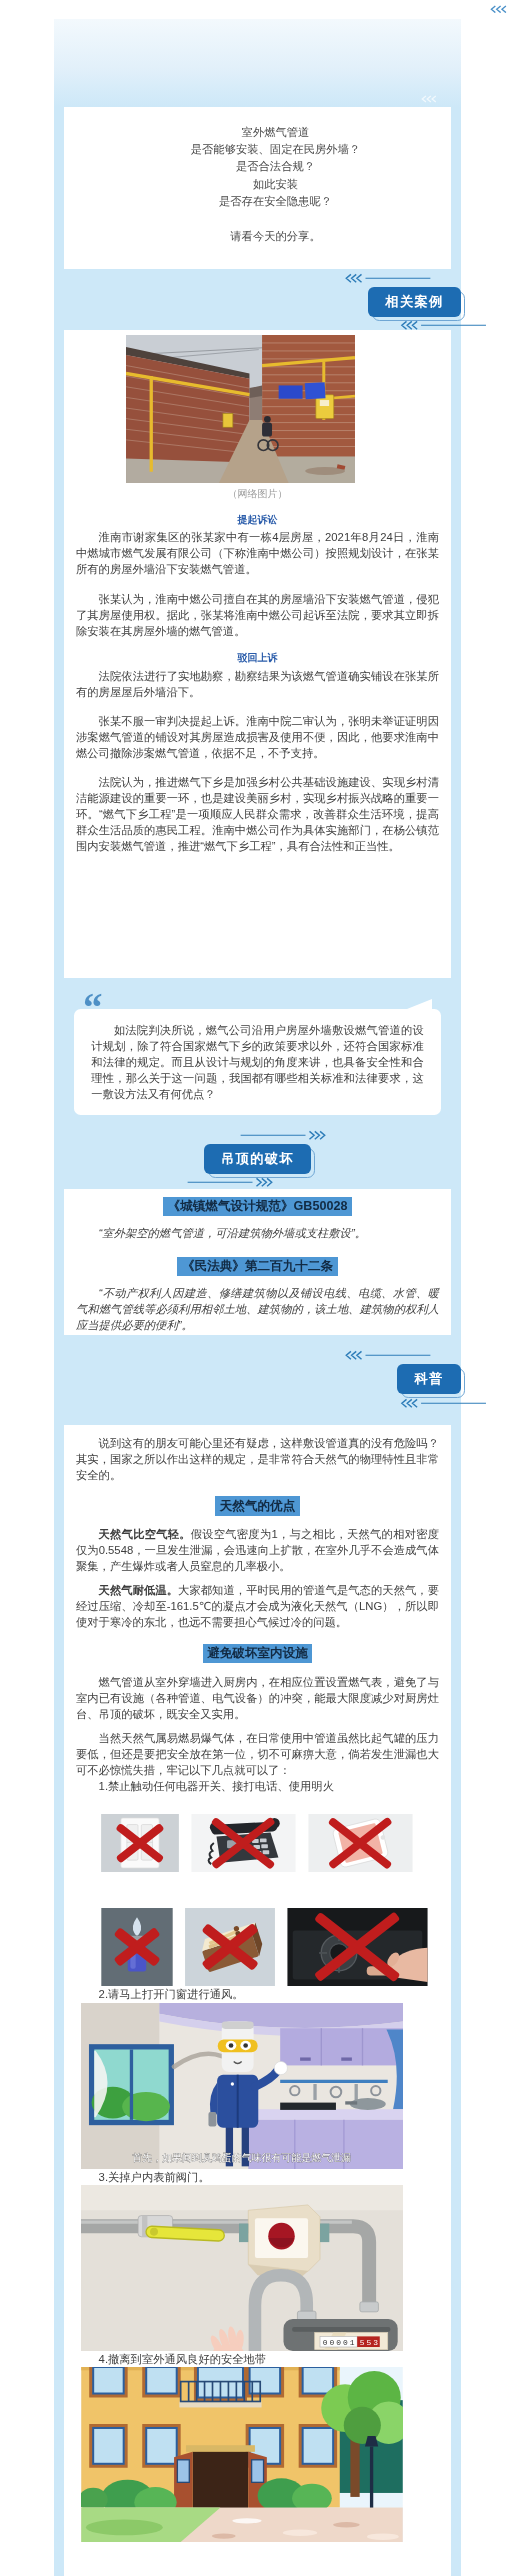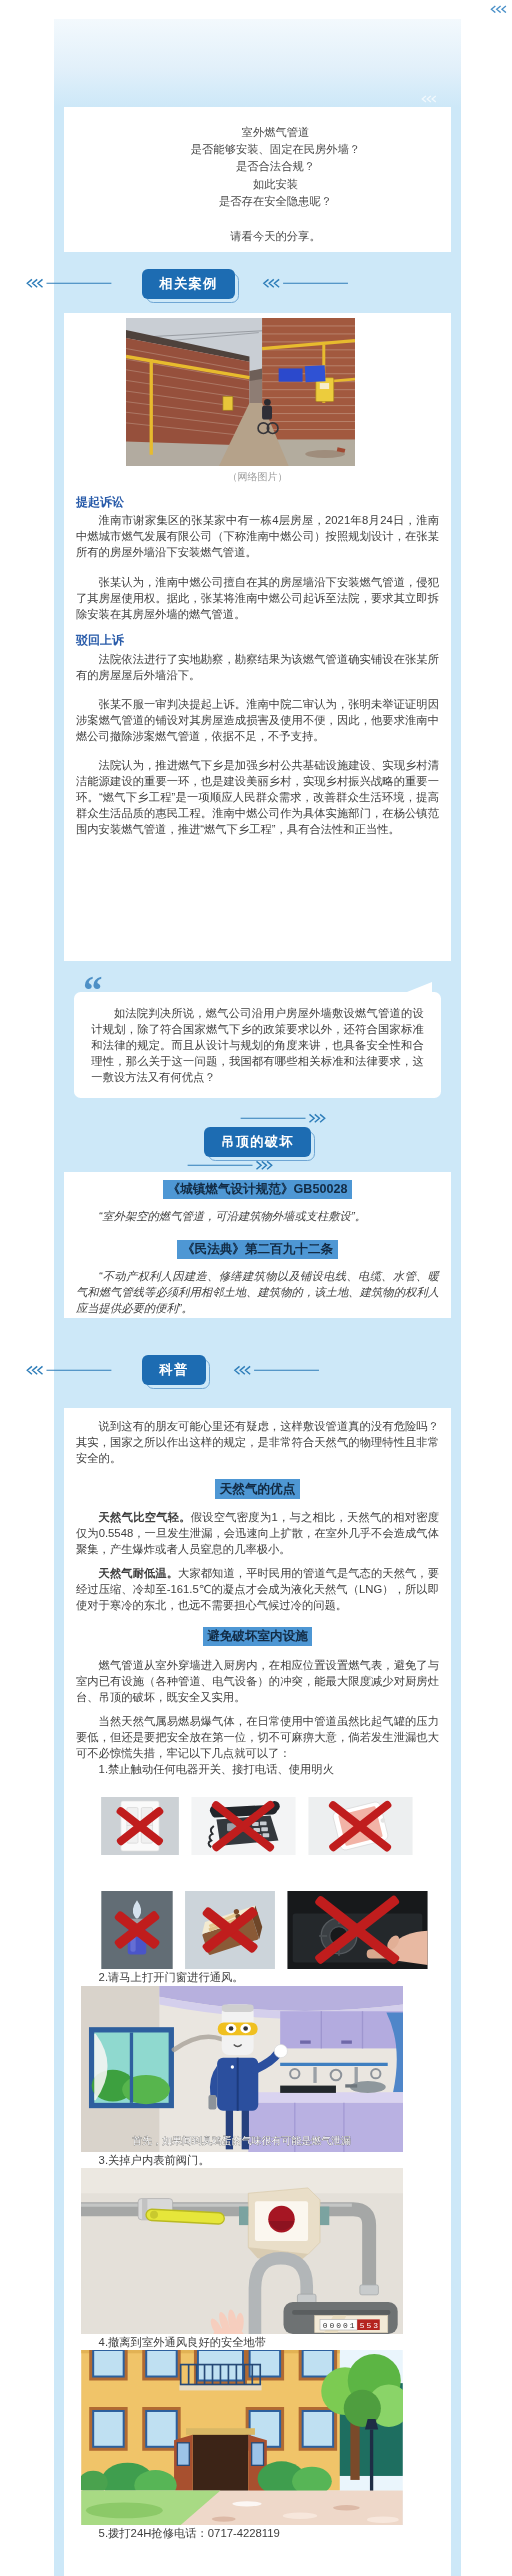--- a/index.html
+++ b/index.html
@@ -3,43 +3,43 @@
 <meta charset="utf-8">
 <style>
   html,body{margin:0;padding:0;background:#ffffff;width:513px;height:2576px;position:relative;overflow:hidden;
     font-family:"Liberation Sans","DejaVu Sans",sans-serif;}
   .page-chevrons{position:absolute;top:3.3px;right:5.3px;}
   .column{position:absolute;left:54px;top:18.6px;width:407px;height:2557px;background:#cde8f8;}
   .header-grad{height:88px;background:linear-gradient(180deg,#f3f9fd 0%,#e2f0fa 55%,#cde8f8 100%);position:relative;}
   .header-grad .hdr-chev{position:absolute;right:24px;bottom:2px;opacity:.85;}
   .card{margin:0 10px;background:#ffffff;overflow:hidden;box-sizing:border-box;}
   
-  .intro-card{height:145px;text-align:center;padding-top:17.3px;padding-left:36px;}
+  .intro-card{height:162px;text-align:center;padding-top:17.3px;padding-left:36px;}
   .intro-line{font-size:11.3px;line-height:17.3px;color:#4a4a4a;margin:0;}
   .intro-gap{height:17.3px;}
   
-  .gap-sec{display:flex;flex-direction:row;align-items:center;box-sizing:border-box;}
+  .gap-sec{display:flex;flex-direction:column;align-items:flex-end;box-sizing:border-box;}
   .gap-case{height:61px;padding-top:3.3px;}
   .gap-kepu{height:90px;padding-top:14.6px;}
   .deco{height:10.6px;margin:1.3px 0;}
   .deco svg{display:block;}
   .shift-l{transform:translateX(-29px);}
   .shift-r{transform:translateX(26.6px);}
   .shift-r2{transform:translateX(25px) scaleX(-1);}
   .shift-l2{transform:translateX(-28px) scaleX(-1);}
   .badge-wrap{position:relative;z-index:0;margin:2px 0;}
   .badge{display:inline-block;background:#1d6cb2;color:#ffffff;font-weight:bold;font-size:13.3px;
     letter-spacing:1.3px;padding:6px 17.3px;border-radius:6px;position:relative;}
   .badge-wrap::before{content:"";position:absolute;left:4px;top:4px;right:-4px;bottom:-4px;
     border:0.7px solid #6fa6d4;border-radius:7.3px;z-index:-1;}
   
   .case-card{height:648px;padding:5.3px 12px 0;}
   .photo-frame{width:229px;height:148px;margin-left:50px;display:block;}
   .caption{text-align:center;font-size:10px;color:#9b9b9b;margin:4px 0 0;line-height:13.3px;}
-  h3.blue-h{color:#2a5caa;font-size:12px;font-weight:bold;margin:10.6px 0 0;line-height:17.3px;}
+  h3.blue-h{color:#2a5caa;font-size:10px;font-weight:bold;text-align:center;margin:10.6px 0 0;line-height:17.3px;}
   p.body{font-size:11.3px;line-height:16px;color:#3e3e3e;text-align:justify;text-indent:2em;margin:13.3px 0 0;}
   p.body.tight{margin-top:1.3px;}
   
   .quote-sec{height:211px;position:relative;padding-top:31px;box-sizing:border-box;}
   .quote-mark{position:absolute;left:29px;top:10.6px;font-family:"Liberation Serif","DejaVu Serif",serif;
     font-size:39px;font-weight:bold;color:#4e90c6;line-height:1;}
   .quote-box{margin:0 20px;background:#ffffff;border-radius:6.6px;padding:13.3px 17.3px;position:relative;}
   .quote-box .fold{position:absolute;top:-10px;right:9.3px;width:0;height:0;
     border-left:25px solid transparent;border-bottom:10px solid #ffffff;}
   .quote-box p{margin:0;font-size:11.3px;line-height:16px;color:#3e3e3e;text-align:justify;text-indent:2em;}
@@ -508,18 +508,17 @@
       <rect x="0" y="212" width="485" height="52" fill="#eed8c9"></rect>
       <polygon points="0,212 210,212 150,264 0,264" fill="#a8da84"></polygon>
       <ellipse cx="65" cy="242" rx="58" ry="12" fill="#8cc968"></ellipse>
       <ellipse cx="250" cy="232" rx="22" ry="4" fill="#ffffff" opacity="0.8"></ellipse>
       <ellipse cx="330" cy="250" rx="26" ry="5" fill="#f7e7dc"></ellipse>
       <ellipse cx="215" cy="255" rx="18" ry="4" fill="#dcb9a6"></ellipse>
       <ellipse cx="400" cy="238" rx="20" ry="4" fill="#dcb9a6"></ellipse>
       <ellipse cx="455" cy="256" rx="24" ry="5" fill="#f7e7dc"></ellipse>
     </svg>
 
-    <p class="item mt30">5.拨打24H抢修电话：0717-4228119</p>
   </div>
 
   <div class="bottom-strip"></div>
 </div>
 
 
 </body></html>

